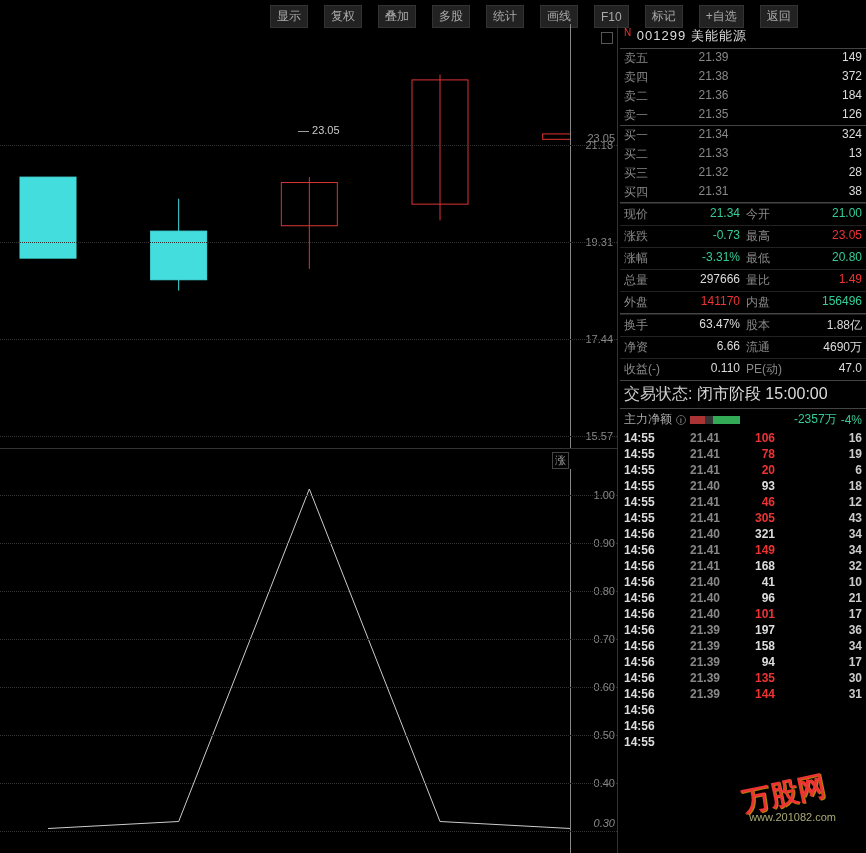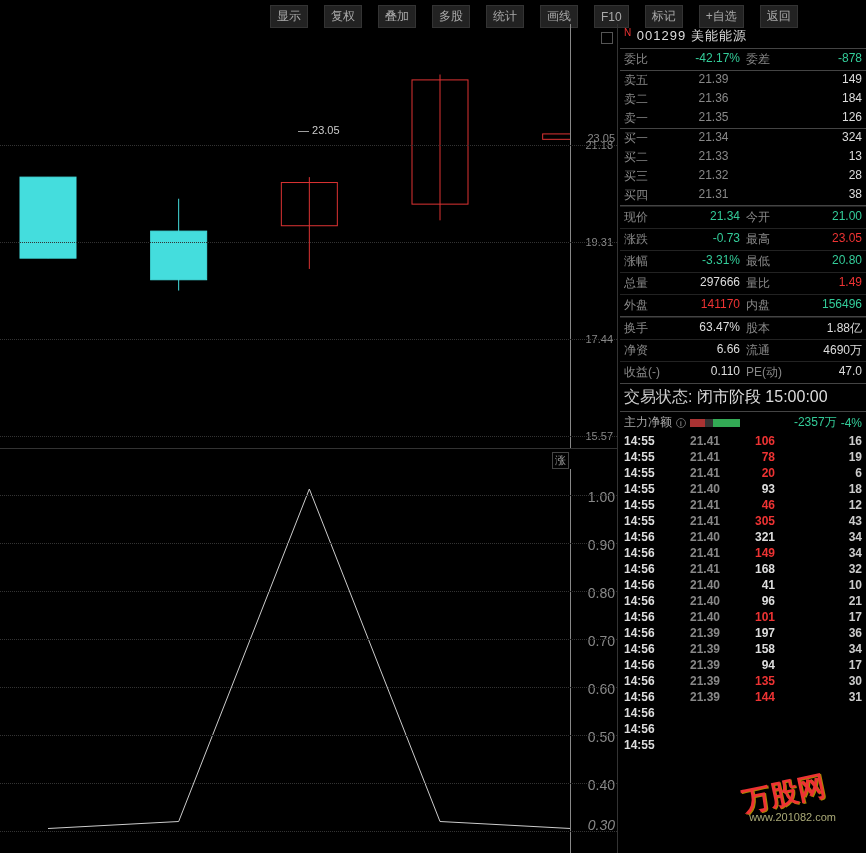--- a/index.html
+++ b/index.html
@@ -37,21 +37,21 @@
 .flow-bar .bar .g { position:absolute; right:0; top:0; height:100%; background:#3a5; }
 .flow-bar .bar .r { position:absolute; left:0; top:0; height:100%; background:#a33; }
 .ticks { font-size:12px; max-height:370px; overflow:hidden;font-weight:bold;}
 .ticks .row { display:flex; padding:1px 4px; }
 .ticks .row span:nth-child(1){ color:#ddd; width:48px;}
 .ticks .row span:nth-child(2){ color:#888; width:48px; text-align:right;}
 .ticks .row span:nth-child(3){ width:55px; text-align:right;}
 .ticks .row span:nth-child(4){ color:#ccc; flex:1; text-align:right;}
 .watermark { position:absolute; font-size:28px; color:#e33; font-weight:bold; transform:rotate(-12deg); right:40px; bottom:40px; text-shadow:1px 1px #a80; pointer-events:none;}
 .watermark-sub{ position:absolute; font-size:11px; color:#aa7; right:30px; bottom:30px; pointer-events:none;}
-.ind-ylabel { position:absolute; right:2px; color:#888; font-size:14px;}
+.ind-ylabel { position:absolute; right:2px; color:#888; font-size:11px;}
 .expand-icon{position:absolute; top:8px; right:4px; width:12px;height:12px;border:1px solid #555;}
 svg { position:absolute; top:0; left:0; }
 </style>
 </head>
 <body>
 
 <div class="toolbar">
     <button>显示</button>
     <button>复权</button>
     <button>叠加</button>
@@ -121,31 +121,30 @@
       <div class="gridline" style="top: 362px;"></div>
     </div>
 </div>
 
 <div class="right-panel">
   <div class="stock-title">
     <span class="new">N</span>
     <span>001299</span>
     <span>美能能源</span>
   </div>
-  <div class="data-row section-break">
-    <span class="lbl">委比</span>
-    <span class="val green">-42.17%</span>
-    <span class="lbl2">委差</span>
-    <span class="val2 green">-878</span>
-  </div>
   <div class="orderbook section-break" id="asks">
       <div class="row">
         <span>卖五</span>
         <span>21.39</span>
         <span>149</span>
+      </div>
+      <div class="row">
+        <span>卖四</span>
+        <span>21.38</span>
+        <span>372</span>
       </div>
       <div class="row">
         <span>卖二</span>
         <span>21.36</span>
         <span>184</span>
       </div>
       <div class="row">
         <span>卖一</span>
         <span>21.35</span>
         <span>126</span>

